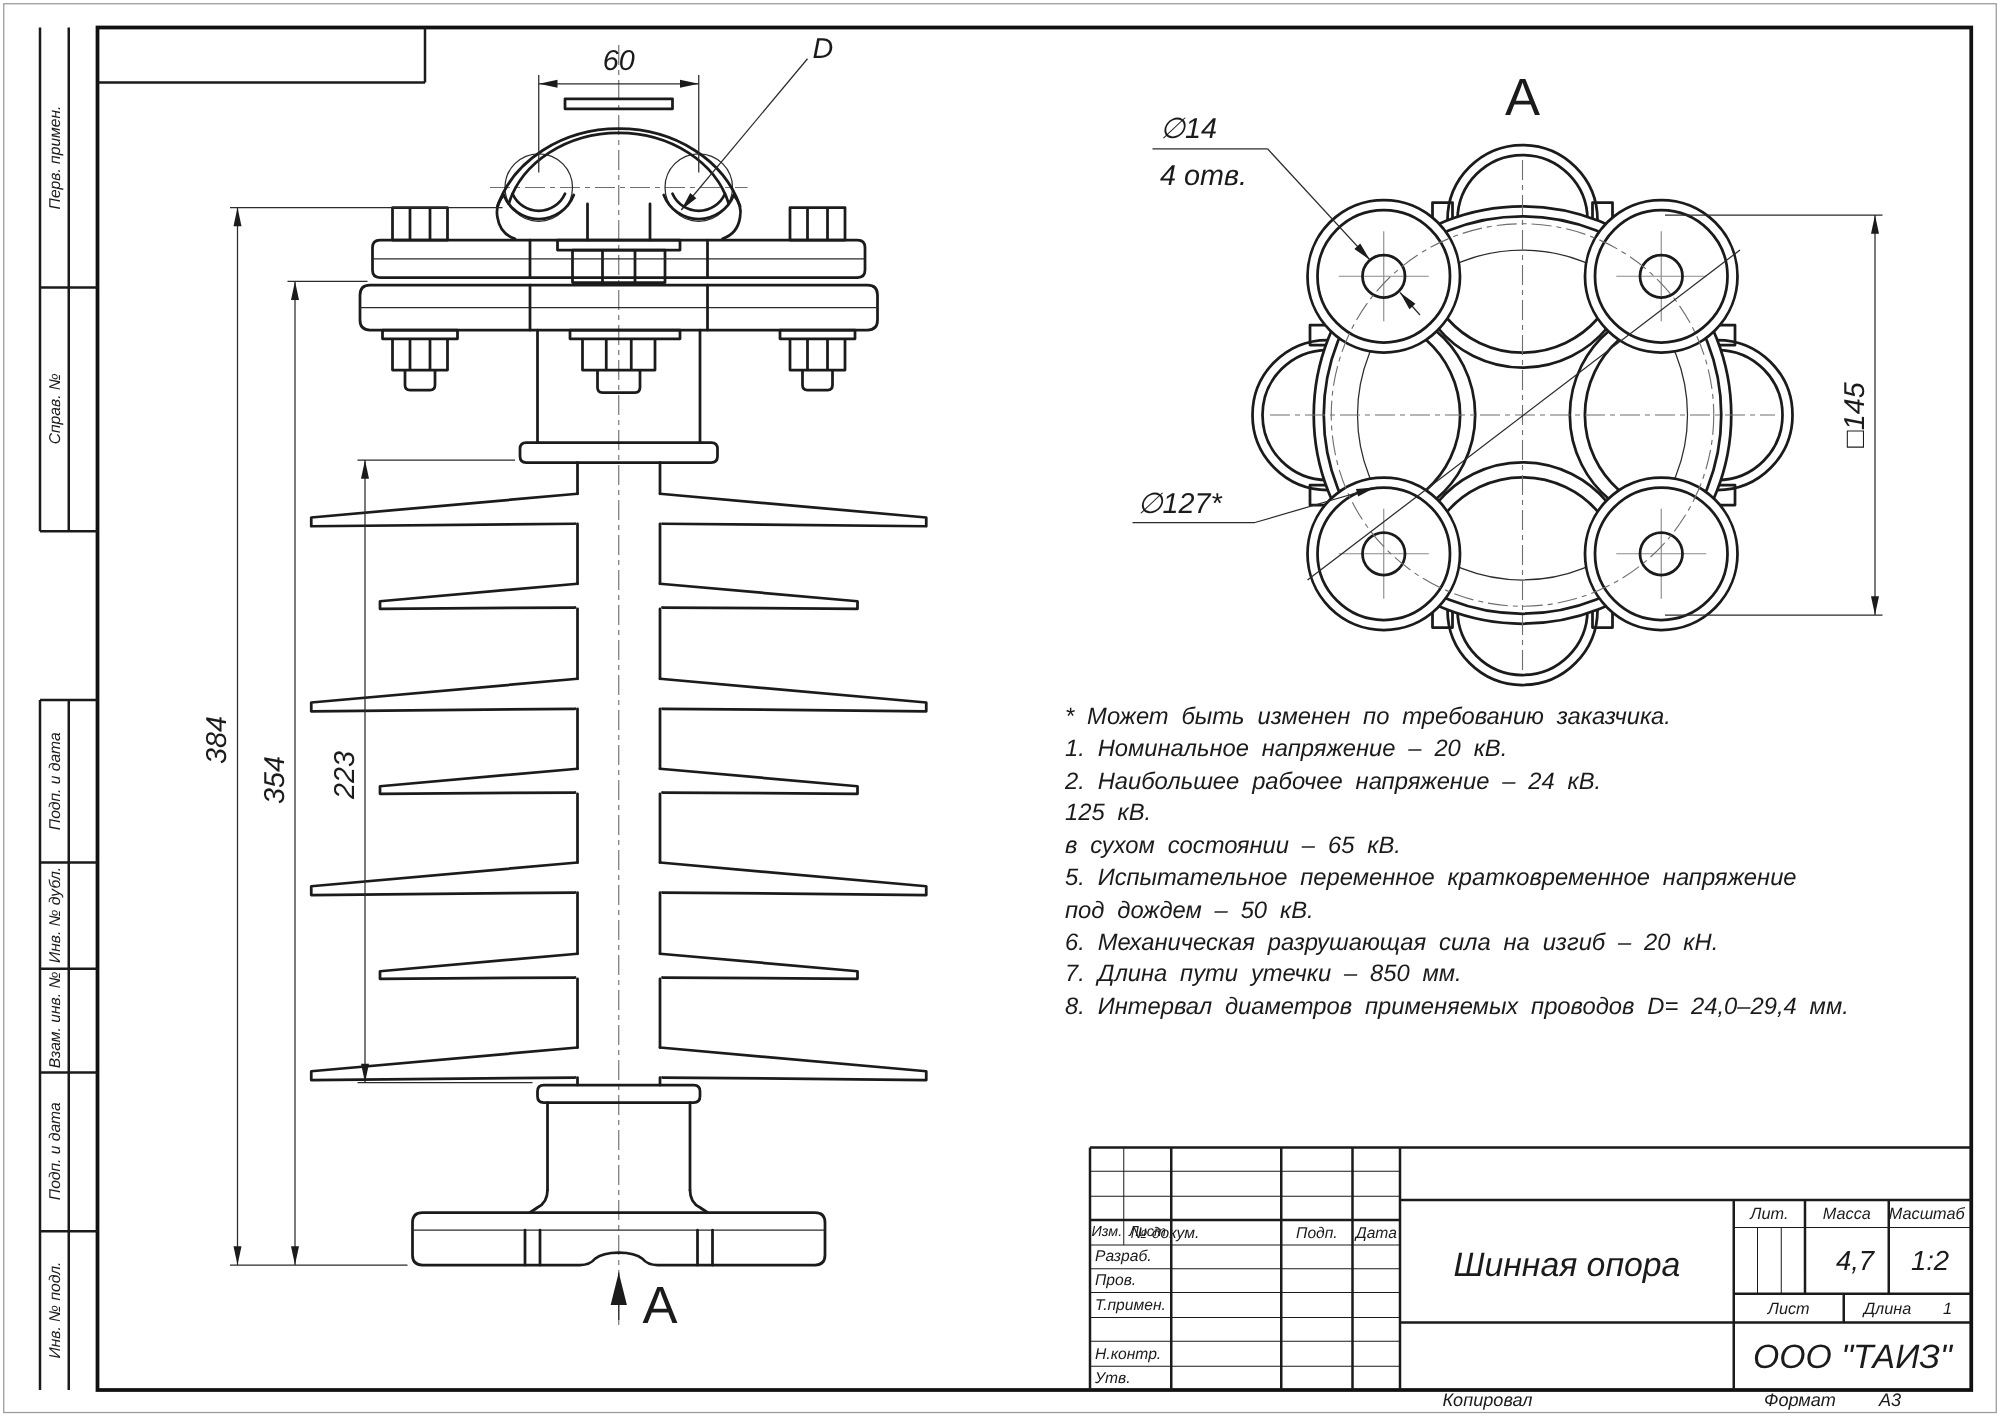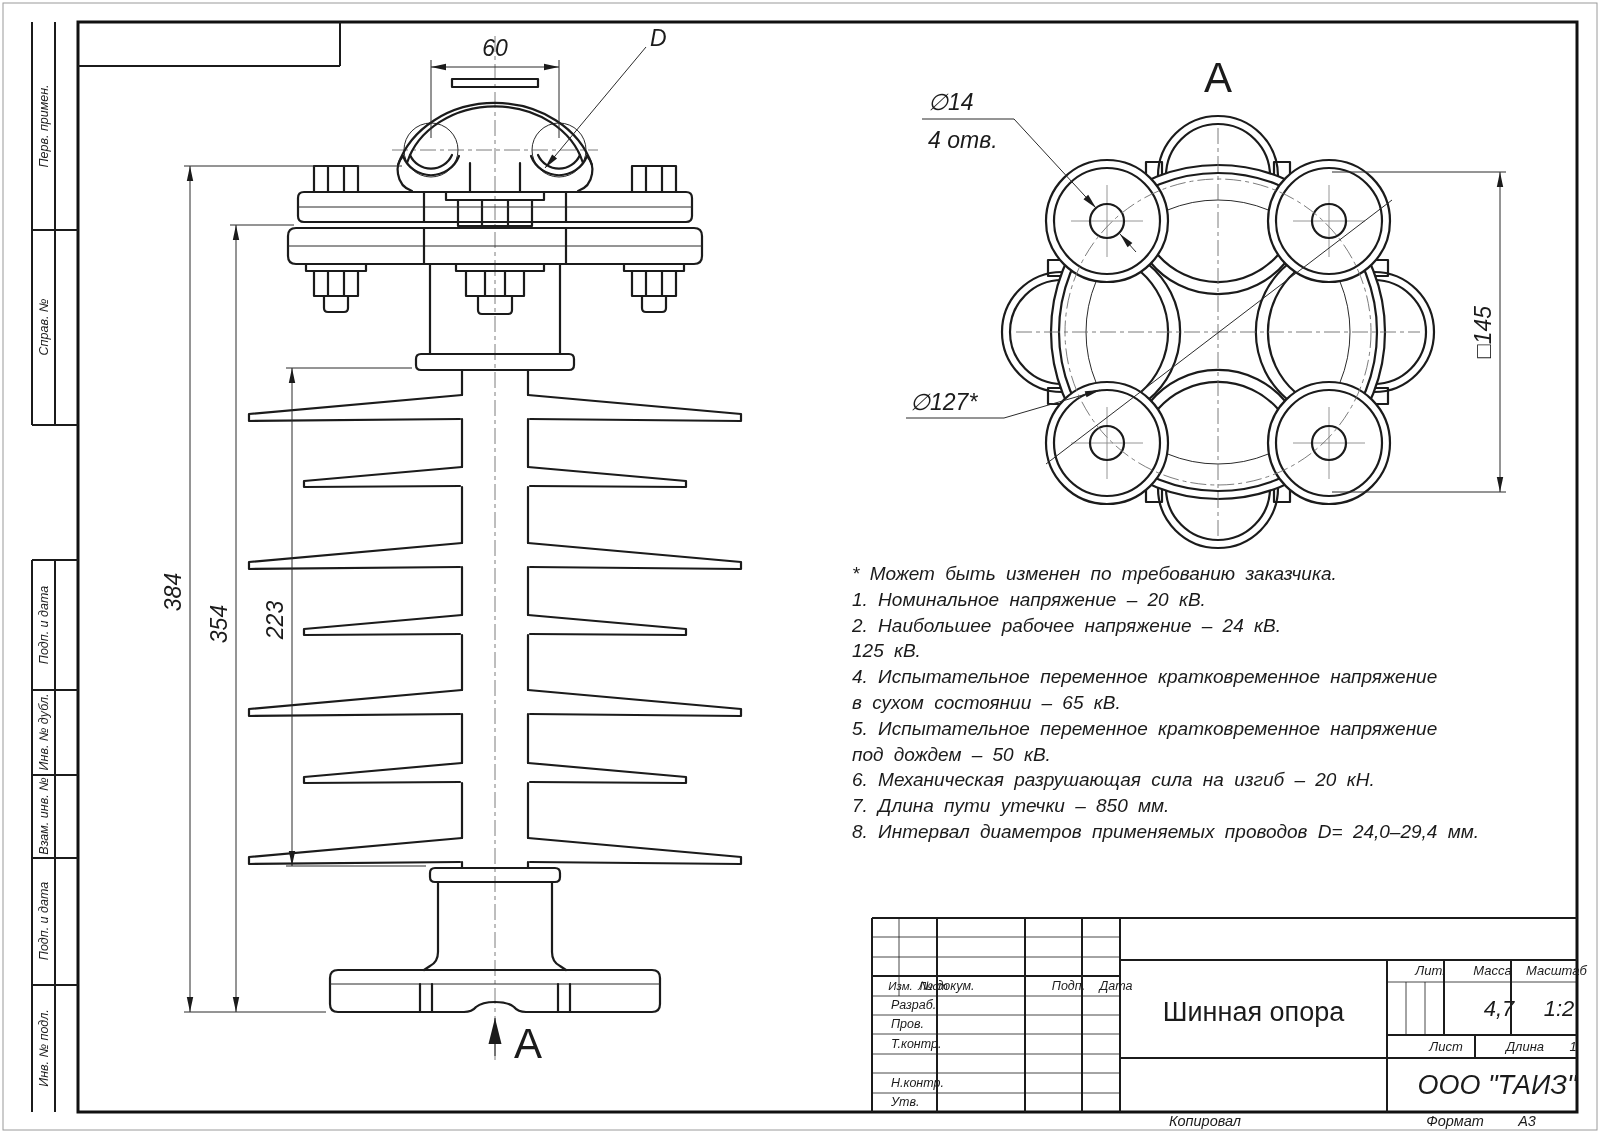--- a/index.html
+++ b/index.html
@@ -9,28 +9,28 @@
   .s2{stroke:#1b1b1b;stroke-width:2.2;fill:none;stroke-linejoin:round;stroke-linecap:round;}
   .s2f{stroke:#1b1b1b;stroke-width:2.2;fill:#ffffff;stroke-linejoin:round;}
   .s1{stroke:#2b2b2b;stroke-width:1;fill:none;}
   .sc{stroke:#6e6e6e;stroke-width:.9;fill:none;stroke-dasharray:16 4 4 4;}
   .sx{stroke:#8a8a8a;stroke-width:.9;fill:none;}
   .tb{stroke:#1b1b1b;stroke-width:2;fill:none;}
   .tt{stroke:#1b1b1b;stroke-width:.8;fill:none;}
   .paper{stroke:#9a9a9a;stroke-width:1;fill:none;}
   .dimtext{font-family:"Liberation Sans",sans-serif;font-style:italic;font-size:23px;fill:#1b1b1b;}
   .viewlabel{font-family:"Liberation Sans",sans-serif;font-size:42px;fill:#1b1b1b;}
-  .txt{position:absolute;font-style:italic;white-space:nowrap;padding-left:15px;}
+  .txt{position:absolute;font-style:italic;white-space:nowrap;}
   .c{text-align:center;}
   .notes{position:absolute;left:852px;top:561px;font-style:italic;font-size:19px;
          line-height:25.8px;word-spacing:5px;white-space:nowrap;}
   .vlabel{position:absolute;left:44px;width:180px;height:18px;line-height:18px;text-align:center;
           font-size:12.5px;font-style:italic;transform:translate(-50%,-50%) rotate(-90deg);}
   .title-name{position:absolute;left:1122px;top:968px;width:263px;height:88px;display:flex;
-              flex-direction:column;align-items:center;justify-content:center;}
+              flex-direction:column;align-items:center;justify-content:center;font-style:italic;}
   .title-name .l1{font-size:27px;line-height:34px;}
   .title-name .l2{font-size:26px;line-height:34px;}
 </style>
 </head>
 <body>
 
 <div id="sheet">
 
 <svg width="1600" height="1133" viewBox="0 0 1600 1133">
   <defs>
@@ -216,21 +216,20 @@
       <text class="dimtext" transform="translate(1491,332) rotate(-90)" text-anchor="middle">□145</text>
     </g>
   </g>
 </svg>
 
   <div class="notes">
     <div>* Может быть изменен по требованию заказчика.</div>
     <div>1. Номинальное напряжение – 20 кВ.</div>
     <div>2. Наибольшее рабочее напряжение – 24 кВ.</div>
     <div>125 кВ.</div>
-    <div>4. Испытательное переменное кратковременное напряжение</div>
     <div>в сухом состоянии – 65 кВ.</div>
     <div>5. Испытательное переменное кратковременное напряжение</div>
     <div>под дождем – 50 кВ.</div>
     <div>6. Механическая разрушающая сила на изгиб – 20 кН.</div>
     <div>7. Длина пути утечки – 850 мм.</div>
     <div>8. Интервал диаметров применяемых проводов D= 24,0–29,4 мм.</div>
   </div>
 
   <div class="vlabel" style="top:126px">Перв. примен.</div>
   <div class="vlabel" style="top:327px">Справ. №</div>
@@ -241,21 +240,21 @@
   <div class="vlabel" style="top:1048px">Инв. № подл.</div>
 
   <div class="txt c" style="left:872px;top:976px;width:27px;height:20px;line-height:20px;font-size:11.5px">Изм.</div>
   <div class="txt c" style="left:899px;top:976px;width:38px;height:20px;line-height:20px;font-size:11.5px">Лист</div>
   <div class="txt c" style="left:888px;top:976px;width:88px;height:20px;line-height:20px;font-size:12.5px">№ докум.</div>
   <div class="txt c" style="left:1025px;top:976px;width:57px;height:20px;line-height:20px;font-size:12.5px">Подп.</div>
   <div class="txt c" style="left:1082px;top:976px;width:38px;height:20px;line-height:20px;font-size:12.5px">Дата</div>
 
   <div class="txt" style="left:876px;top:996px;height:19px;line-height:19px;font-size:12.5px">Разраб.</div>
   <div class="txt" style="left:876px;top:1015px;height:19px;line-height:19px;font-size:12.5px">Пров.</div>
-  <div class="txt" style="left:876px;top:1034px;height:20px;line-height:20px;font-size:12.5px">Т.контр.</div>
+  <div class="txt" style="left:876px;top:1034px;height:20px;line-height:20px;font-size:12.5px">Т.примен.</div>
   <div class="txt" style="left:876px;top:1073px;height:20px;line-height:20px;font-size:12.5px">Н.контр.</div>
   <div class="txt" style="left:876px;top:1093px;height:19px;line-height:19px;font-size:12.5px">Утв.</div>
 
   <div class="title-name">
     <span class="l1">Шинная опора</span>
   </div>
 
   <div class="txt c" style="left:1387px;top:960px;width:57px;height:22px;line-height:22px;font-size:13px">Лит.</div>
   <div class="txt c" style="left:1444px;top:960px;width:67px;height:22px;line-height:22px;font-size:13px">Масса</div>
   <div class="txt c" style="left:1511px;top:960px;width:56px;height:22px;line-height:22px;font-size:13px">Масштаб</div>

